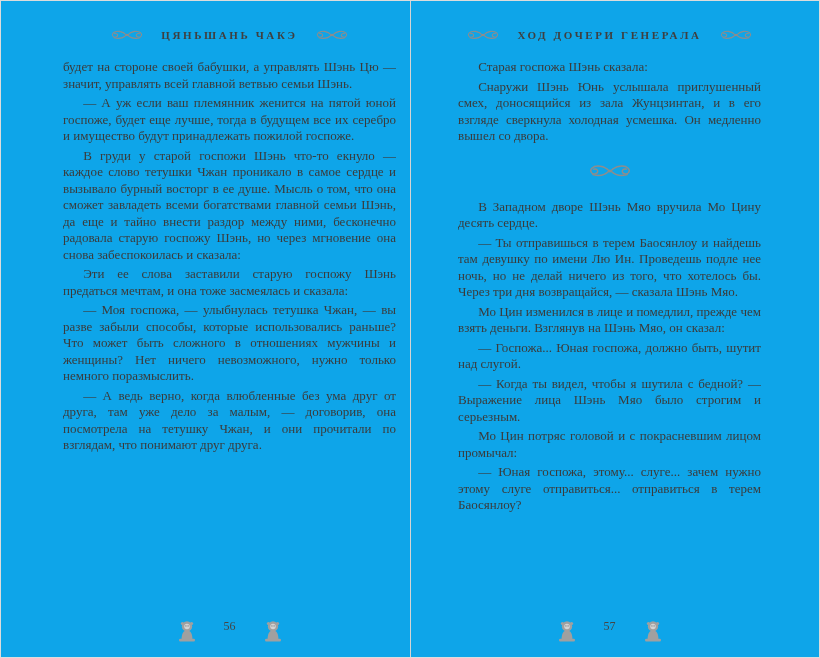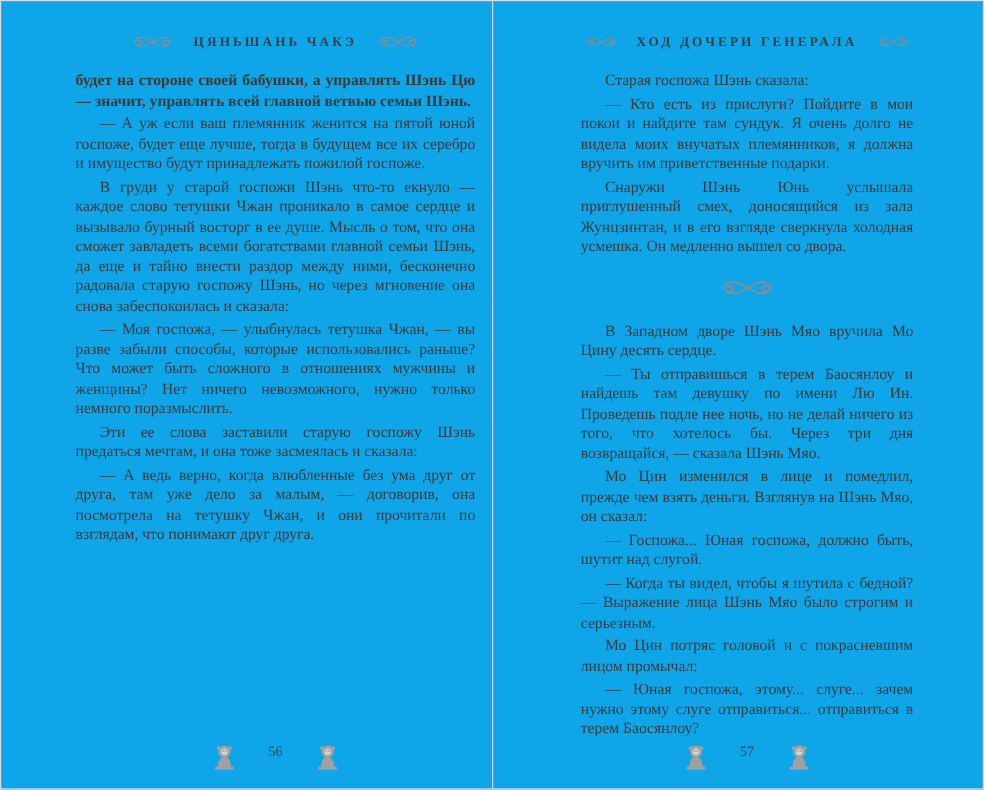--- a/index.html
+++ b/index.html
@@ -21,21 +21,21 @@
     left: 50%; top: 0; bottom: 0;
     width: 1px;
     background: #d4d4d4;
   }
   .page {
     width: 50%; height: 100%;
     display: flex;
     flex-direction: column;
   }
   .page-left  { padding: 28px 14px 12px 62px; }
-  .page-right { padding: 28px 58px 12px 74px; }
+  .page-right { padding: 28px 58px 12px 48px; }
 
   .page-header {
     display: flex;
     align-items: center;
     justify-content: center;
     gap: 12px;
     margin-bottom: 18px;
     color: #8d8d8d;
     flex: 0 0 auto;
   }
@@ -51,21 +51,21 @@
 
   .page-body {
     flex: 1 1 auto;
     overflow: hidden;
     font-size: 13px;
     line-height: 16.5px;
     color: #3b3b3b;
     text-align: justify;
   }
   .page-body p { margin: 0 0 3px 0; text-indent: 1.55em; }
-  .page-body p.cont { text-indent: 0; font-weight: bold; }
+  .page-body p.cont { text-indent: 0; }
 
   .section-divider {
     display: flex;
     justify-content: center;
     margin: 18px 0 20px 0;
     color: #8d8d8d;
   }
   .section-divider .orn-flourish { width: 58px; height: 16px; }
 
   .page-footer {
@@ -124,22 +124,22 @@
         </svg>
       <span class="header-title">ЦЯНЬШАНЬ ЧАКЭ</span>
       <svg class="orn-flourish mirrored">
           <use href="#orn-flourish" xlink:href="#orn-flourish"></use>
         </svg>
     </div>
     <div class="page-body">
       <p class="cont">будет на стороне своей бабушки, а управлять Шэнь Цю — значит, управлять всей главной ветвью семьи Шэнь.</p>
       <p>— А уж если ваш племянник женится на пятой юной госпоже, будет еще лучше, тогда в будущем все их серебро и имущество будут принадлежать пожилой госпоже.</p>
       <p>В груди у старой госпожи Шэнь что-то екнуло — каждое слово тетушки Чжан проникало в самое сердце и вызывало бурный восторг в ее душе. Мысль о том, что она сможет завладеть всеми богатствами главной семьи Шэнь, да еще и тайно внести раздор между ними, бесконечно радовала старую госпожу Шэнь, но через мгновение она снова забеспокоилась и сказала:</p>
+      <p>Эти ее слова заставили старую госпожу Шэнь предаться мечтам, и она тоже засмеялась и сказала:</p>
       <p>— Моя госпожа, — улыбнулась тетушка Чжан, — вы разве забыли способы, которые использовались раньше? Что может быть сложного в отношениях мужчины и женщины? Нет ничего невозможного, нужно только немного поразмыслить.</p>
-      <p>Эти ее слова заставили старую госпожу Шэнь предаться мечтам, и она тоже засмеялась и сказала:</p>
       <p>— А ведь верно, когда влюбленные без ума друг от друга, там уже дело за малым, — договорив, она посмотрела на тетушку Чжан, и они прочитали по взглядам, что понимают друг друга.</p>
     </div>
     <div class="page-footer">
       <svg class="orn-lion">
           <use href="#orn-lion" xlink:href="#orn-lion"></use>
         </svg>
       <span class="page-number">56</span>
       <svg class="orn-lion">
           <use href="#orn-lion" xlink:href="#orn-lion"></use>
         </svg>
@@ -151,21 +151,20 @@
       <svg class="orn-flourish">
           <use href="#orn-flourish" xlink:href="#orn-flourish"></use>
         </svg>
       <span class="header-title">ХОД ДОЧЕРИ ГЕНЕРАЛА</span>
       <svg class="orn-flourish mirrored">
           <use href="#orn-flourish" xlink:href="#orn-flourish"></use>
         </svg>
     </div>
     <div class="page-body">
       <p>Старая госпожа Шэнь сказала:</p>
-      <p>— Кто есть из прислуги? Пойдите в мои покои и найдите там сундук. Я очень долго не видела моих внучатых племянников, я должна вручить им приветственные подарки.</p>
       <p>Снаружи Шэнь Юнь услышала приглушенный смех, доносящийся из зала Жунцзинтан, и в его взгляде сверкнула холодная усмешка. Он медленно вышел со двора.</p>
       <div class="section-divider">
         <svg class="orn-flourish">
             <use href="#orn-flourish" xlink:href="#orn-flourish"></use>
           </svg>
       </div>
       <p>В Западном дворе Шэнь Мяо вручила Мо Цину десять сердце.</p>
       <p>— Ты отправишься в терем Баосянлоу и найдешь там девушку по имени Лю Ин. Проведешь подле нее ночь, но не делай ничего из того, что хотелось бы. Через три дня возвращайся, — сказала Шэнь Мяо.</p>
       <p>Мо Цин изменился в лице и помедлил, прежде чем взять деньги. Взглянув на Шэнь Мяо, он сказал:</p>
       <p>— Госпожа... Юная госпожа, должно быть, шутит над слугой.</p>

